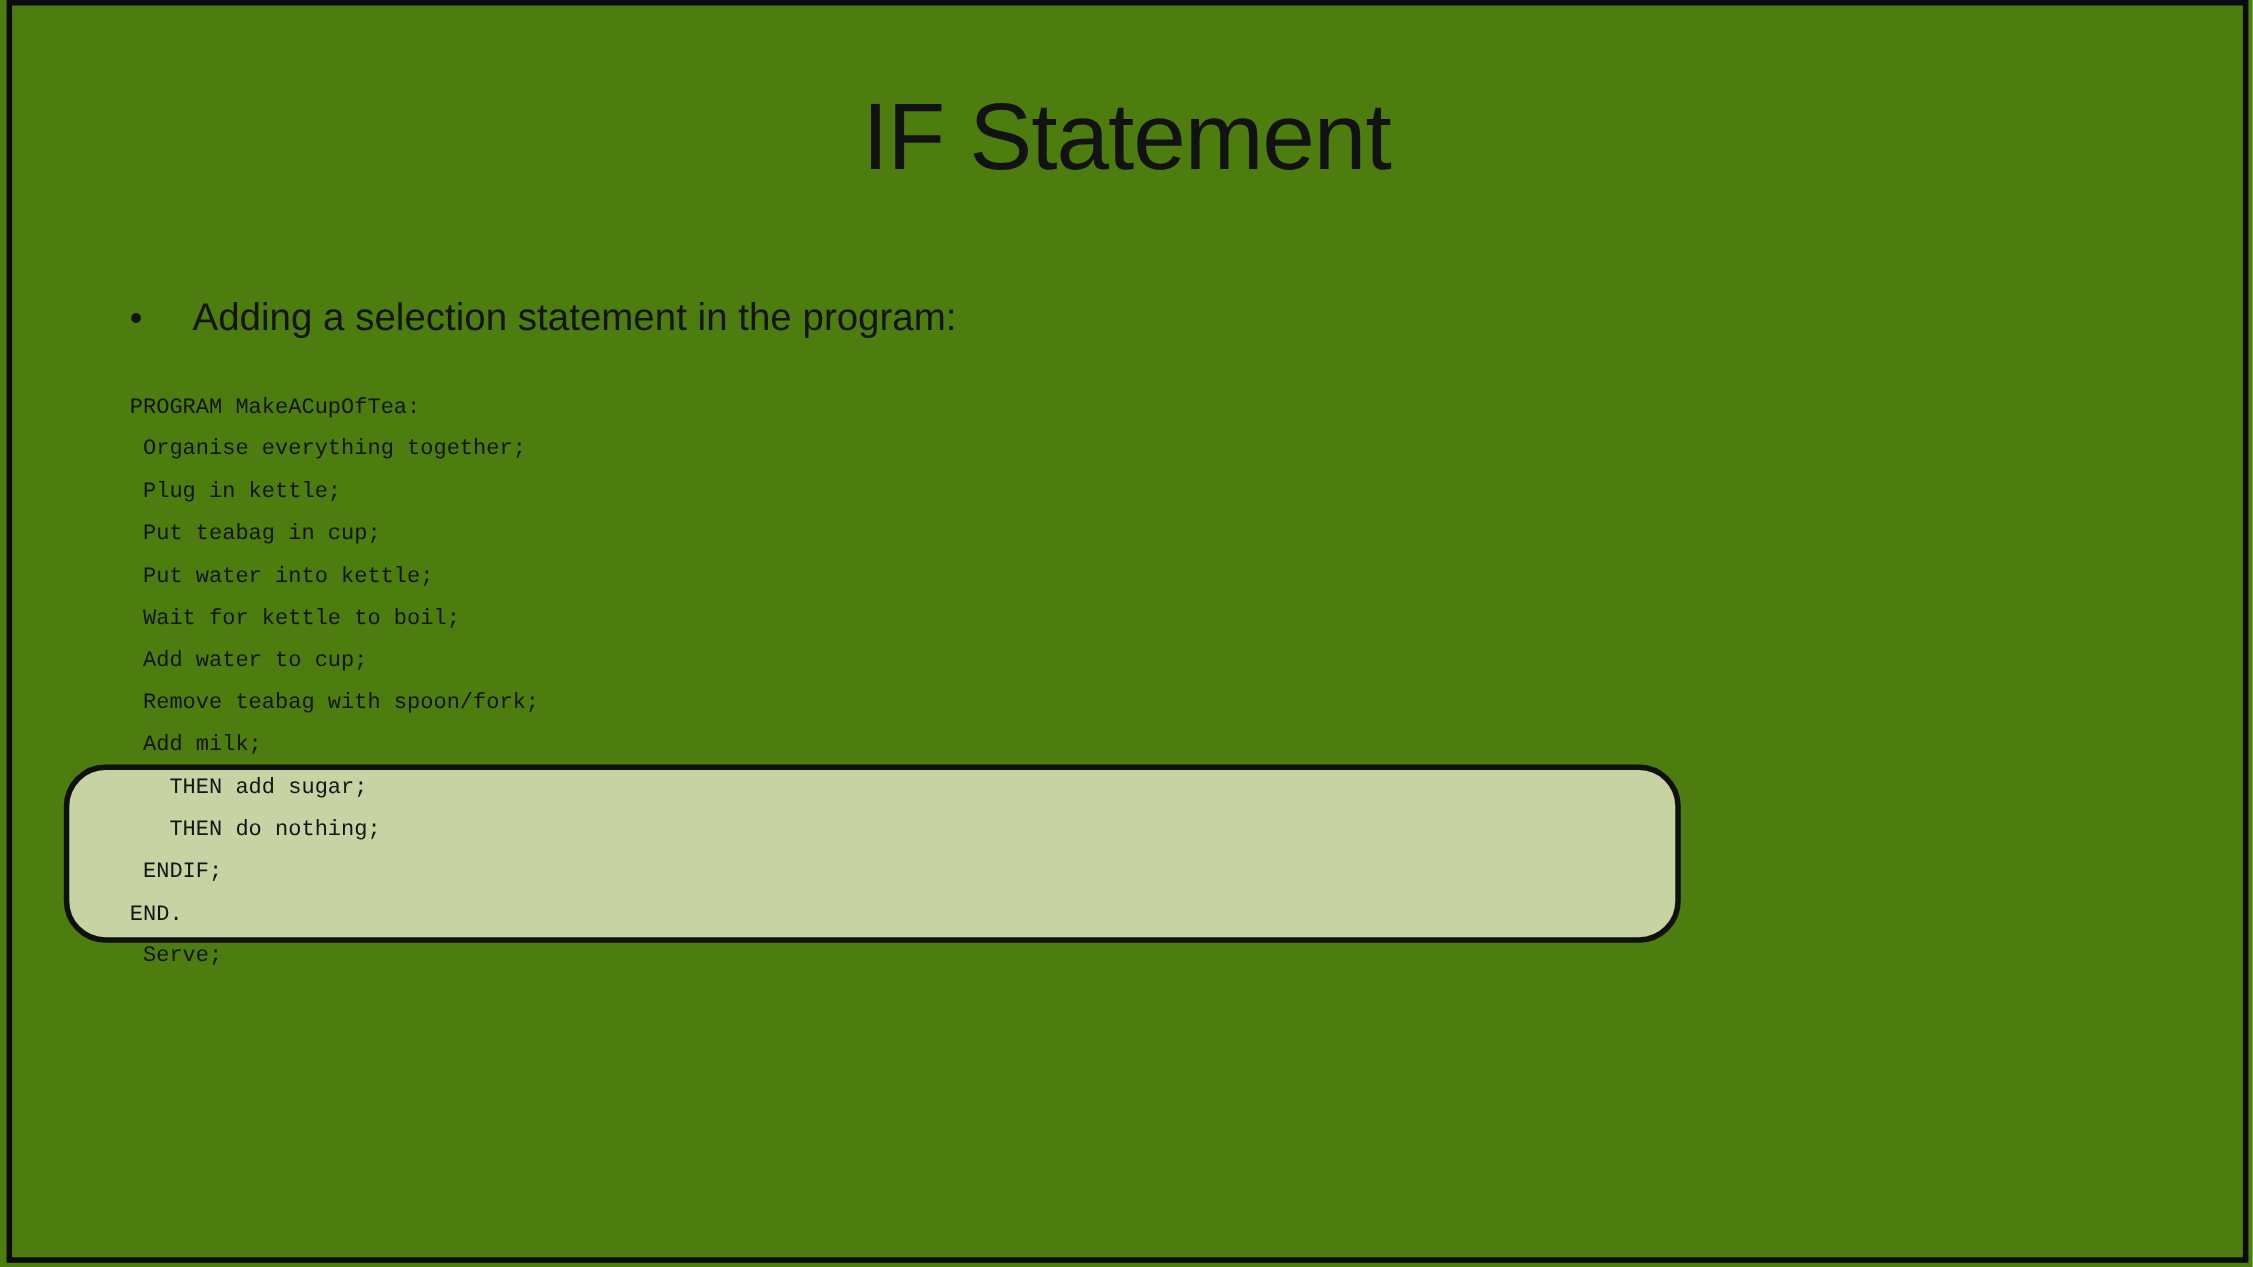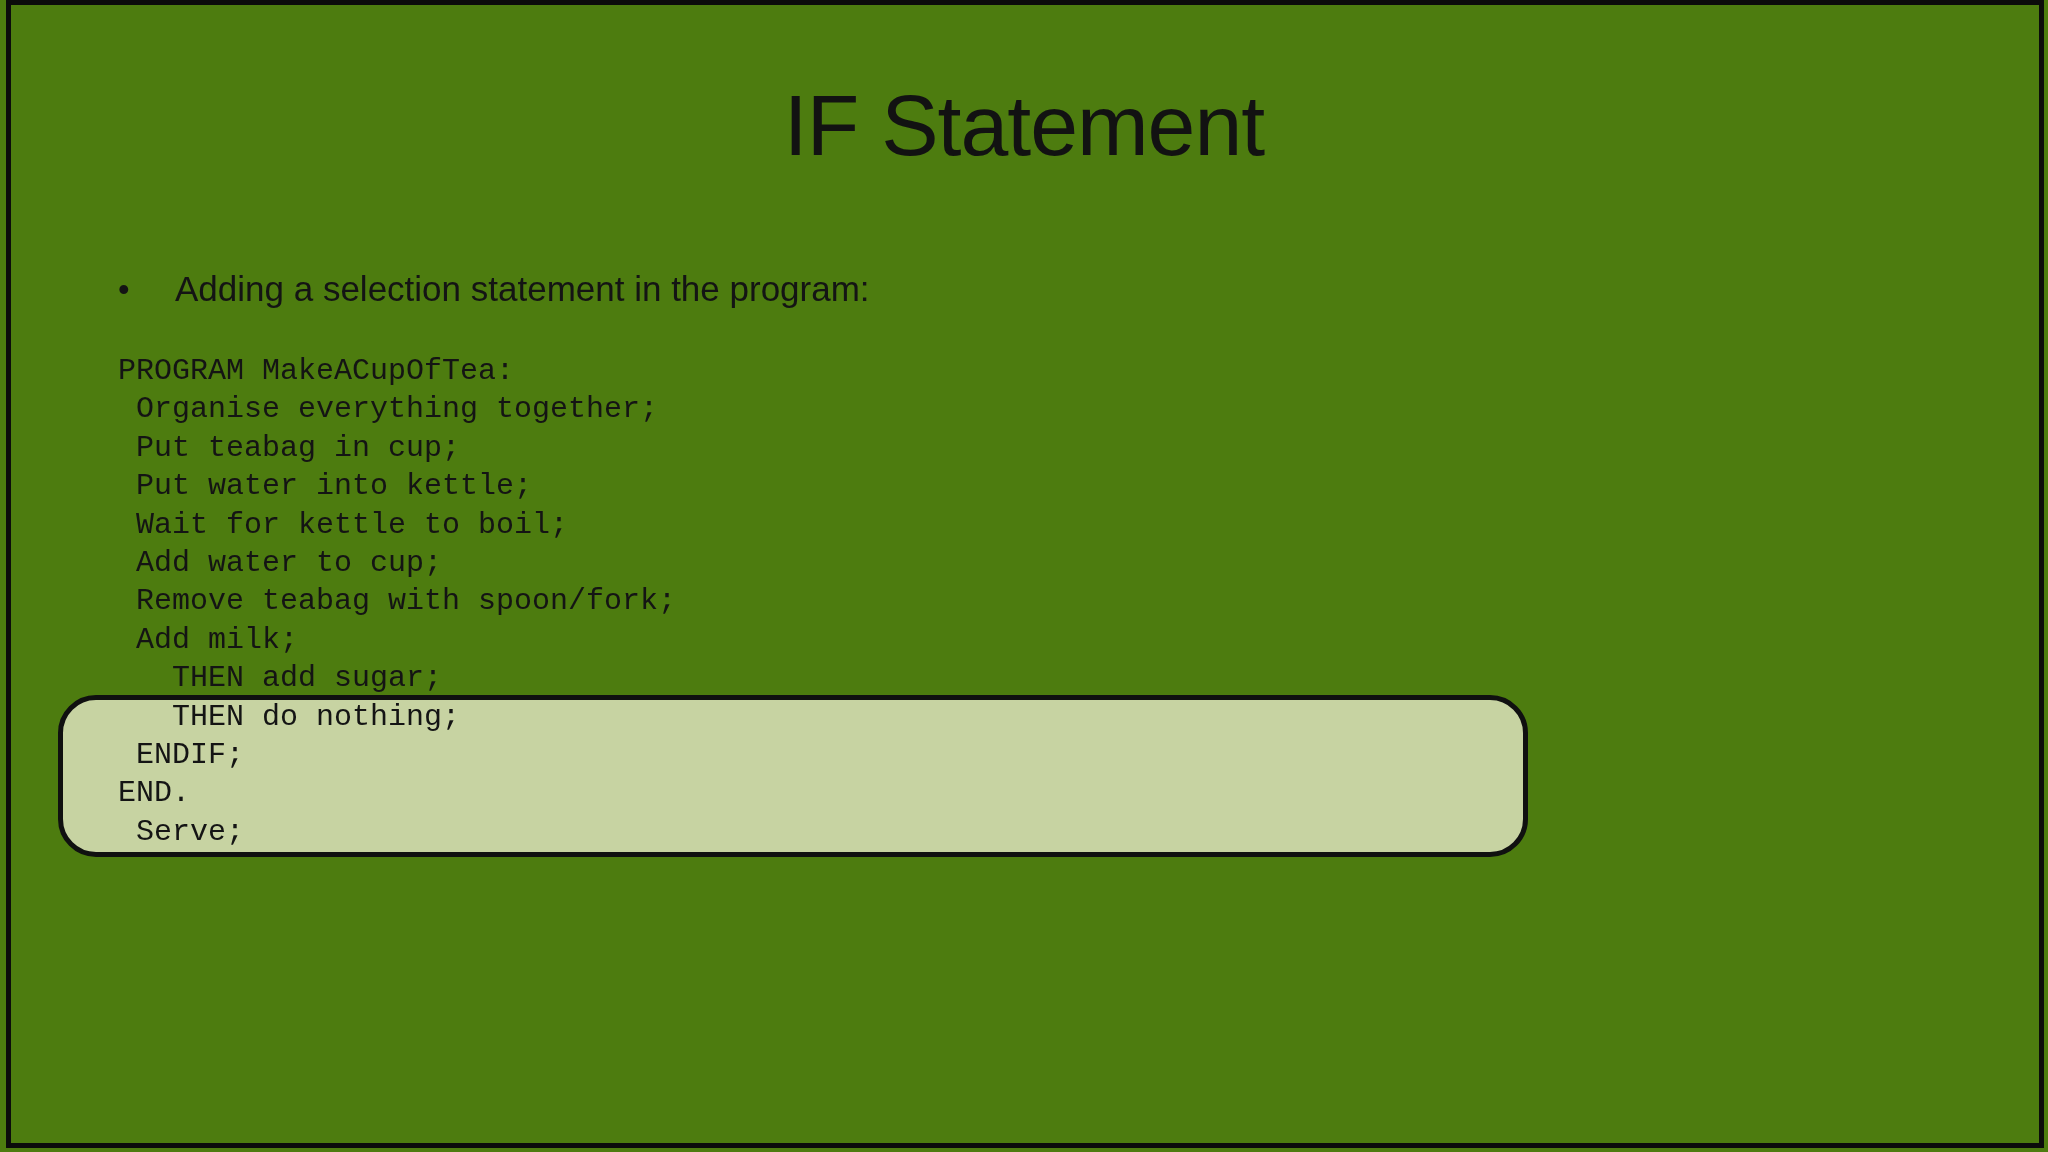--- a/index.html
+++ b/index.html
@@ -65,21 +65,21 @@
     background: #c7d3a2;
     border: 5px solid #101010;
     border-radius: 38px;
     z-index: 1;
   }
   .code-block {
     position: absolute;
     left: 118px;
     top: 352px;
     font-family: "Liberation Mono", "DejaVu Sans Mono", monospace;
-    font-size: 30px;
+    font-size: 20px;
     color: #141414;
     z-index: 2;
   }
   .code-line {
     white-space: pre;
     height: 38.4px;
     line-height: 38.4px;
   }
 </style>
 </head>
@@ -94,20 +94,21 @@
   <div class="bullet-row">
     <span class="bullet-marker">•</span>
     <span class="bullet-text">Adding a selection statement in the program:</span>
   </div>
 
   <div class="highlight-box"></div>
 
   <div class="code-block">
     <div class="code-line">PROGRAM MakeACupOfTea:</div>
     <div class="code-line"> Organise everything together;</div>
+    <div class="code-line"> Plug in kettle;</div>
     <div class="code-line"> Put teabag in cup;</div>
     <div class="code-line"> Put water into kettle;</div>
     <div class="code-line"> Wait for kettle to boil;</div>
     <div class="code-line"> Add water to cup;</div>
     <div class="code-line"> Remove teabag with spoon/fork;</div>
     <div class="code-line"> Add milk;</div>
     <div class="code-line">   THEN add sugar;</div>
     <div class="code-line">   THEN do nothing;</div>
     <div class="code-line"> ENDIF;</div>
     <div class="code-line">END.</div>

